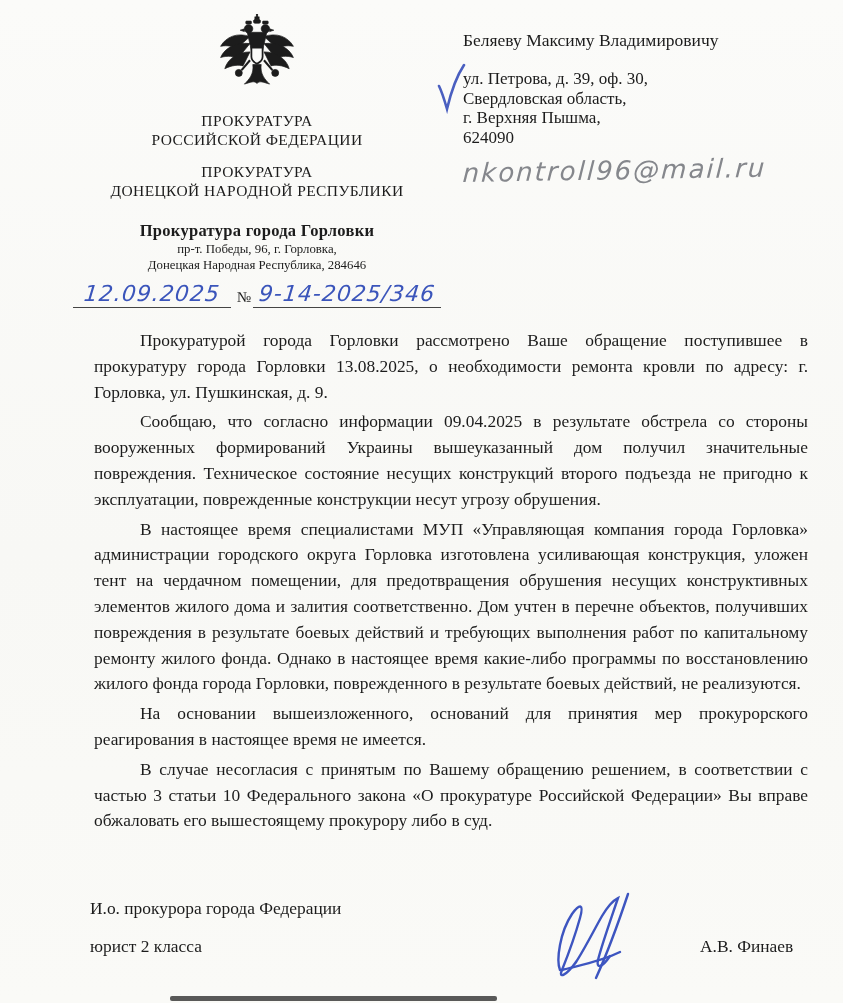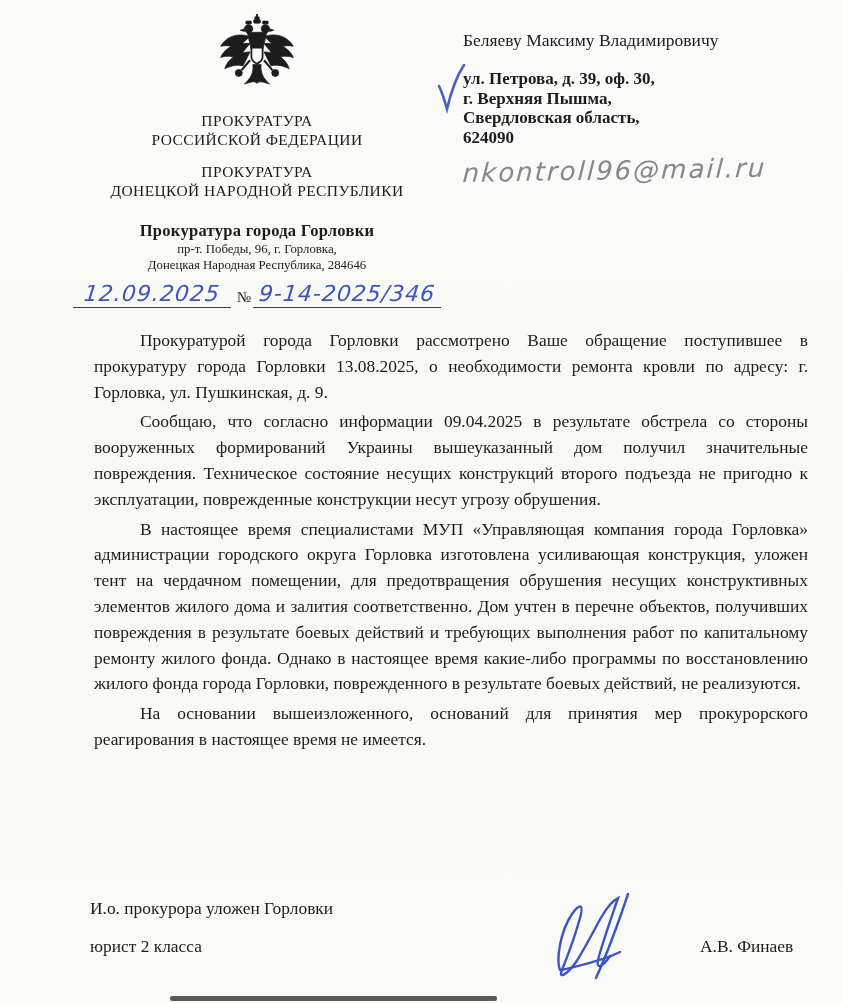--- a/index.html
+++ b/index.html
@@ -40,21 +40,21 @@
     font-size:22px;line-height:24px;
     letter-spacing:1px;
     transform:skewX(-6deg);
     display:inline-block;
     white-space:nowrap;
   }
   .no-sign{font-size:15px;margin:0 2px 2px 6px;}
   
   .recipient{position:absolute;left:463px;top:30px;width:350px;}
   .recipient-name{font-size:17.5px;line-height:21px;}
-  .recipient-address{margin-top:18px;font-size:17px;line-height:19.5px;font-weight:bold;}
+  .recipient-address{margin-top:18px;font-size:17px;line-height:19.5px;}
   .check-icon{position:absolute;left:-27px;top:32px;}
   .email-hw{
     margin-top:8px;
     font-family:"DejaVu Sans", sans-serif;
     font-style:italic;
     color:#85878c;
     font-size:26px;
     letter-spacing:2px;
     transform:skewX(-4deg) rotate(-1deg);
     white-space:nowrap;
@@ -150,36 +150,37 @@
 
   <div class="recipient">
     <svg class="check-icon" width="30" height="52" viewBox="0 0 30 52" aria-hidden="true">
       <path d="M3,24 C6,30 9,40 11,47 C15,30 22,12 28,3" fill="none" stroke="#4a5fc0" stroke-width="2.6" stroke-linecap="round"></path>
     </svg>
 
     <div class="recipient-name">Беляеву Максиму Владимировичу</div>
 
     <div class="recipient-address">
       <div>ул. Петрова, д. 39, оф. 30,</div>
+      <div>Свердловская область,</div>
       <div>г. Верхняя Пышма,</div>
-      <div>Свердловская область,</div>
       <div>624090</div>
     </div>
 
     <div class="email-hw">nkontroll96@mail.ru</div>
   </div>
 
   <div class="body-text">
     <p>Прокуратурой города Горловки рассмотрено Ваше обращение поступившее в прокуратуру города Горловки 13.08.2025, о необходимости ремонта кровли по адресу: г. Горловка, ул. Пушкинская, д. 9.</p>
     <p>Сообщаю, что согласно информации 09.04.2025 в результате обстрела со стороны вооруженных формирований Украины вышеуказанный дом получил значительные повреждения. Техническое состояние несущих конструкций второго подъезда не пригодно к эксплуатации, поврежденные конструкции несут угрозу обрушения.</p>
     <p>В настоящее время специалистами МУП «Управляющая компания города Горловка» администрации городского округа Горловка изготовлена усиливающая конструкция, уложен тент на чердачном помещении, для предотвращения обрушения несущих конструктивных элементов жилого дома и залития соответственно. Дом учтен в перечне объектов, получивших повреждения в результате боевых действий и требующих выполнения работ по капитальному ремонту жилого фонда. Однако в настоящее время какие-либо программы по восстановлению жилого фонда города Горловки, поврежденного в результате боевых действий, не реализуются.</p>
     <p>На основании вышеизложенного, оснований для принятия мер прокурорского реагирования в настоящее время не имеется.</p>
+    <p>В случае несогласия с принятым по Вашему обращению решением, в соответствии с частью 3 статьи 10 Федерального закона «О прокуратуре Российской Федерации» Вы вправе обжаловать его вышестоящему прокурору либо в суд.</p>
   </div>
 
-  <div class="sig-position-1">И.о. прокурора уложен Горловки</div>
+  <div class="sig-position-1">И.о. прокурора города Федерации</div>
   <div class="sig-position-2">юрист 2 класса</div>
 
   <svg class="sig-svg" width="130" height="105" viewBox="0 0 130 105" aria-hidden="true">
     <g fill="none" stroke="#3d55c0" stroke-width="2.4" stroke-linecap="round">
       <path d="M28,88 C24,78 28,50 40,32 C48,21 52,22 48,36 C43,54 34,78 30,88 C26,97 34,94 44,80"></path>
       <path d="M44,80 C52,68 62,48 70,34 C76,24 82,18 86,16 C80,34 70,62 66,78 C64,87 70,86 78,74"></path>
       <path d="M96,12 C88,36 74,74 64,96"></path>
       <path d="M30,88 C44,84 68,80 88,70"></path>
     </g>
   </svg>

